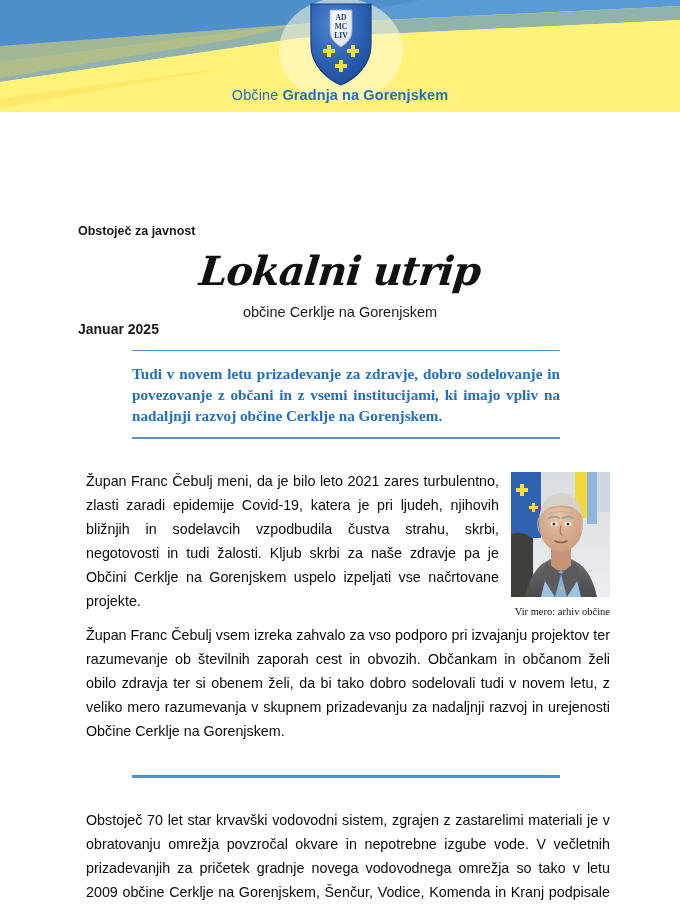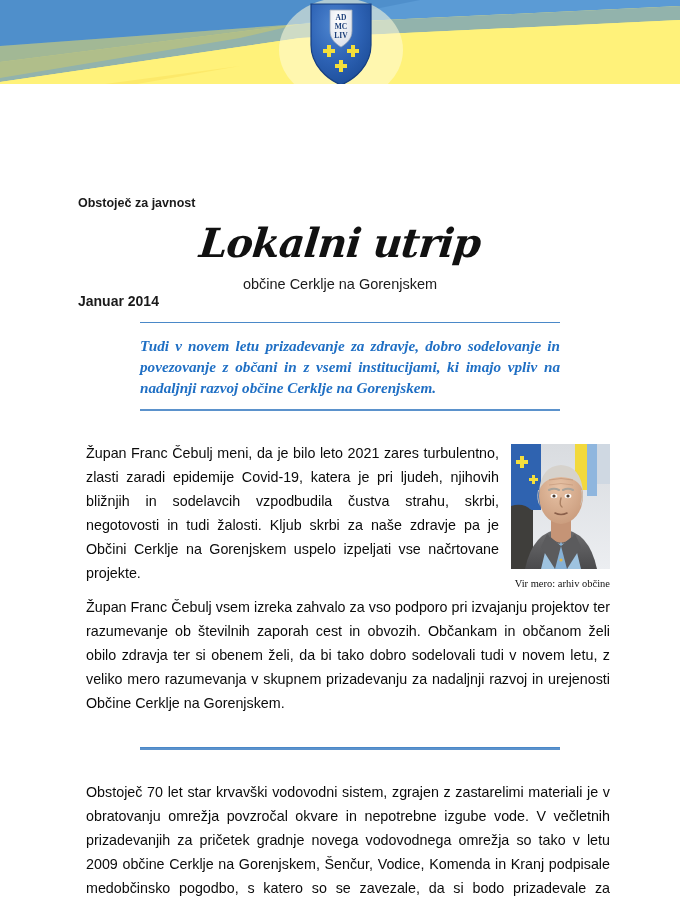--- a/index.html
+++ b/index.html
@@ -14,21 +14,21 @@
     position: relative;
     overflow: hidden;
     font-family: "Liberation Serif", "DejaVu Serif", serif;
     color: #000000;
   }
 
   
   .banner {
     position: relative;
     width: 680px;
-    height: 84px;
+    height: 112px;
     overflow: hidden;
     background: #FFF27A;
   }
   .banner-svg {
     position: absolute;
     left: 0;
     top: 0;
     width: 680px;
     height: 112px;
     display: block;
@@ -105,23 +105,22 @@
   
   .content {
     position: absolute;
     left: 0;
     top: 238px;
     width: 680px;
   }
 
   
   .headline-block {
-    margin: 0 0 0 12px;
+    margin: 0 0 0 4px;
     padding: 0 120px 0 128px;
-    font-style: italic;
   }
   .headline-block .rule-top {
     height: 1px;
     background: #4A88C8;
     margin: 0 0 0 0;
   }
   .headline-block .rule-bottom {
     height: 2px;
     background: #5B92CC;
   }
@@ -227,21 +226,21 @@
 
 <div class="page">
 
   <div class="kicker">Obstoječ za javnost</div>
 
   <div class="masthead">
     <div class="masthead-title">Lokalni utrip</div>
     <div class="masthead-sub">občine Cerklje na Gorenjskem</div>
   </div>
 
-  <div class="issue-date">Januar 2014</div>
+  <div class="issue-date">Januar 2025</div>
 
   <div class="content">
 
     <div class="headline-block">
       <div class="rule-top"></div>
       <div class="headline-text">Tudi v novem letu prizadevanje za zdravje, dobro sodelovanje in povezovanje z občani in z vsemi institucijami, ki imajo vpliv na nadaljnji razvoj občine Cerklje na Gorenjskem.</div>
       <div class="rule-bottom"></div>
     </div>
 
     <div class="section-gap-a"></div>

